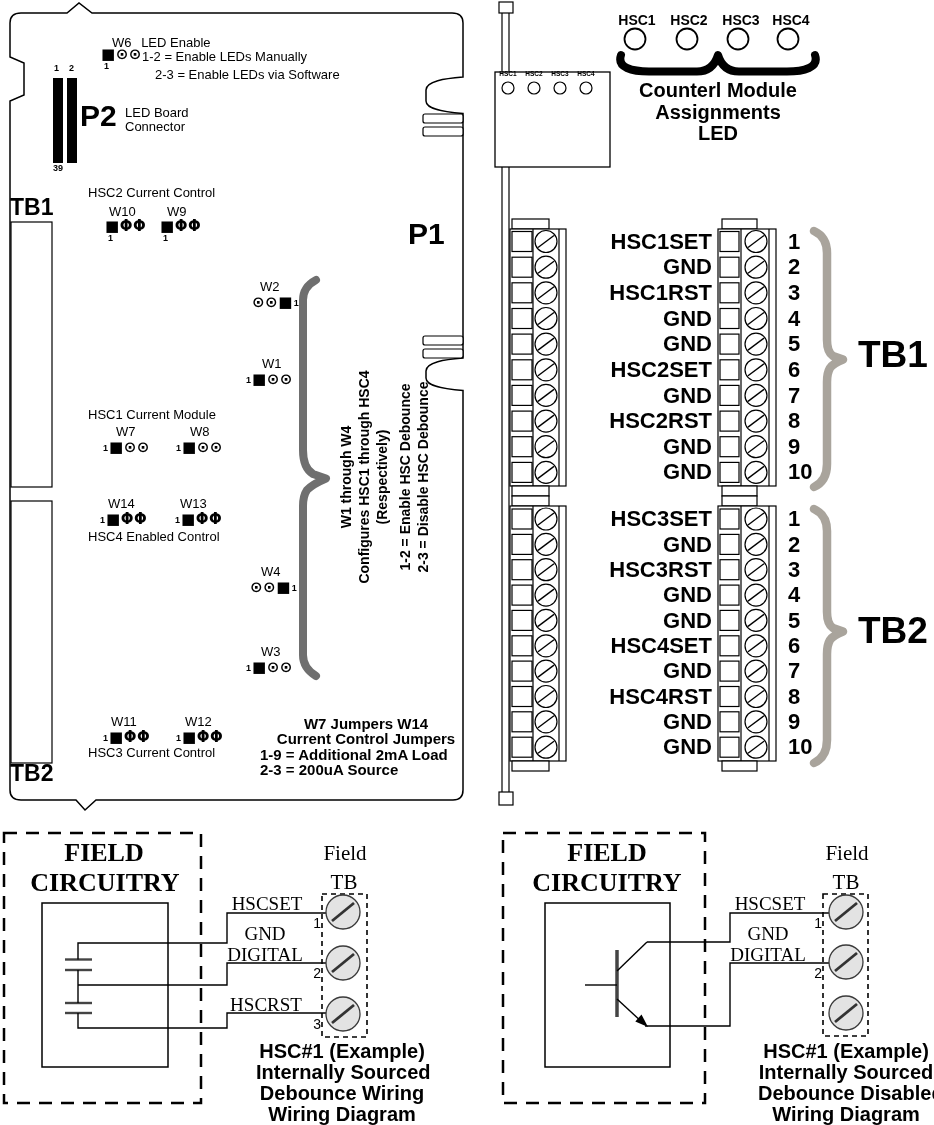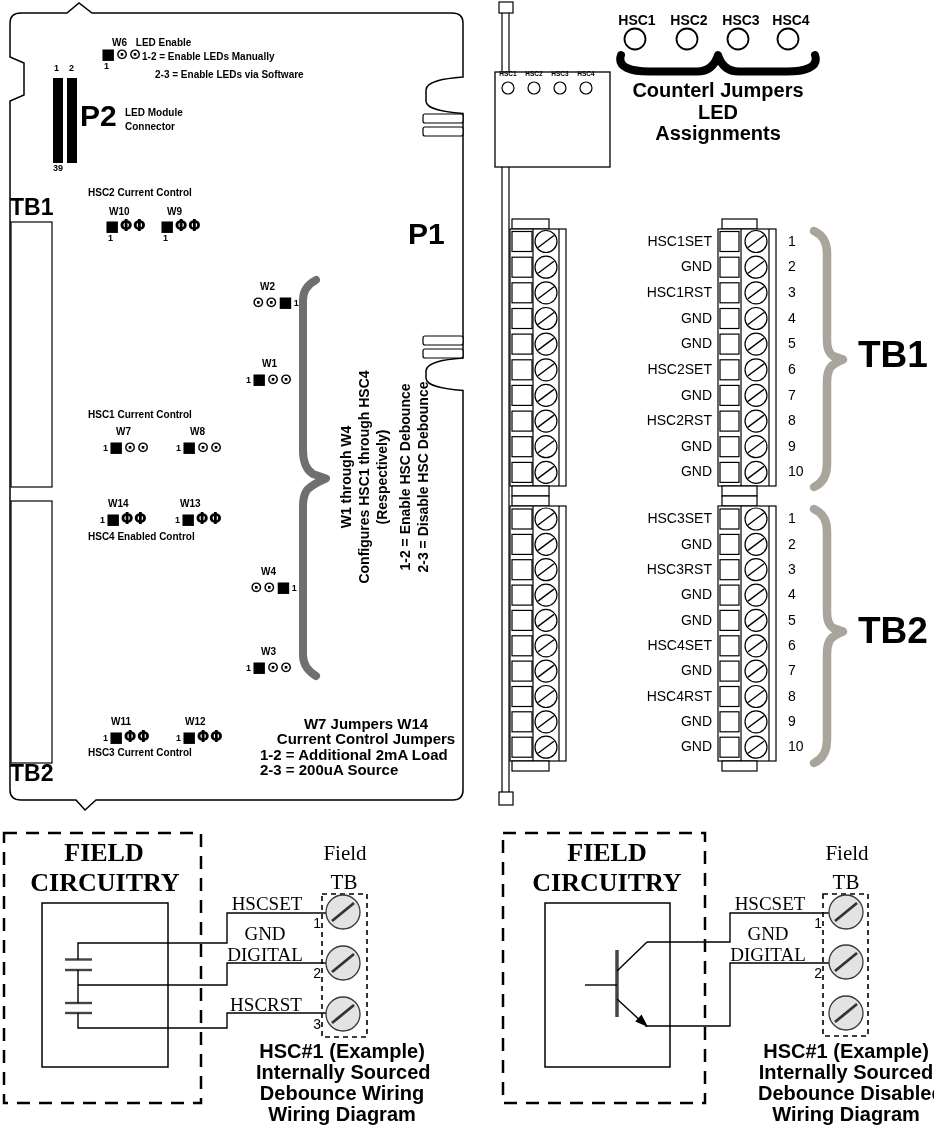--- a/index.html
+++ b/index.html
@@ -1,39 +1,39 @@
 <!DOCTYPE html>
 <html><head>
 <meta charset="utf-8">
 <style>
   html,body{margin:0;padding:0;background:#fff}
   .stage{position:relative;width:934px;height:1125px;background:#fff;
          font-family:"Liberation Sans","DejaVu Sans",sans-serif;overflow:hidden}
   .abs{position:absolute;white-space:nowrap}
   svg{position:absolute;left:0;top:0}
-  .b13{font-size:10px;font-weight:bold;line-height:13px}
+  .b13{font-size:13px;font-weight:normal;line-height:13px}
   .b14{font-size:14px;font-weight:bold;line-height:14px}
   .b15{font-size:15px;font-weight:bold;line-height:15.3px}
   .b23{font-size:23px;font-weight:bold;line-height:23px}
   .b30{font-size:30px;font-weight:bold;line-height:30px}
   .b37{font-size:37px;font-weight:bold;line-height:37px}
   .tiny{font-size:9px;font-weight:bold;line-height:9px}
   .led-small{font-size:6.5px;font-weight:bold;line-height:7px;text-align:center}
   .jumper{display:flex;align-items:flex-end}
   .jpat{font-family:"DejaVu Sans",sans-serif;font-size:15px;line-height:14px;font-weight:bold;letter-spacing:0.5px}
   .jpin{font-size:9px;font-weight:bold;line-height:9px;margin:0 1px 1px 1px}
   .jbelow .jpin{margin:1px 0 0 3px}
   .jbelow{display:block}
   .caption18{font-size:20px;font-weight:bold;line-height:21px;text-align:center}
   .ledcap{font-size:20px;font-weight:bold;line-height:21.6px;text-align:center}
   .rotblock{display:flex;flex-direction:column;justify-content:center;text-align:center;
             transform:rotate(-90deg)}
   .rotblock div{font-size:14px;font-weight:bold;line-height:18px;white-space:nowrap}
   .gap{margin-top:5px}
-  .tbcol div{height:25.65px;font-size:14px;font-weight:normal;line-height:25.65px}
+  .tbcol div{height:25.65px;font-size:22px;font-weight:bold;line-height:25.65px}
   .tbcol.t2 div{height:25.35px;line-height:25.35px}
   .tlabels{text-align:right;width:147px}
   .tnums{text-align:left;width:34px}
   .cnote{width:212px}
   .cnote .c{text-align:center}
 </style>
 </head>
 <body>
 
 <div class="stage">
@@ -271,21 +271,21 @@
   <div class="jpin">1</div>
 </div>
 <div class="abs b13" style="left:142px;top:50px">1-2 = Enable LEDs Manually</div>
 <div class="abs b13" style="left:155px;top:68px">2-3 = Enable LEDs via Software</div>
 
 <div class="abs tiny" style="left:54px;top:64px">1</div>
 <div class="abs tiny" style="left:69px;top:64px">2</div>
 <div class="abs tiny" style="left:53px;top:164px">39</div>
 <div class="abs b30" style="left:80px;top:101px">P2</div>
 <div class="abs b13" style="left:125px;top:106px;line-height:14px">
-  <div>LED Module</div>
+  <div>LED Board</div>
   <div>Connector</div>
 </div>
 
 <div class="abs b23" style="left:10px;top:196px">TB1</div>
 <div class="abs b23" style="left:10px;top:762px">TB2</div>
 <div class="abs b30" style="left:408px;top:219px">P1</div>
 
 <div class="abs b13" style="left:88px;top:186px">HSC2 Current Control</div>
 <div class="abs b13" style="left:109px;top:205px">W10</div>
 <div class="abs b13" style="left:167px;top:205px">W9</div>
@@ -302,21 +302,21 @@
 <div class="abs jumper" style="left:252px;top:295px">
   <span class="jpat">⊙⊙■</span>
   <span class="jpin">1</span>
 </div>
 <div class="abs b13" style="left:262px;top:357px">W1</div>
 <div class="abs jumper" style="left:245px;top:372px">
   <span class="jpin">1</span>
   <span class="jpat">■⊙⊙</span>
 </div>
 
-<div class="abs b13" style="left:88px;top:408px">HSC1 Current Control</div>
+<div class="abs b13" style="left:88px;top:408px">HSC1 Current Module</div>
 <div class="abs b13" style="left:116px;top:425px">W7</div>
 <div class="abs b13" style="left:190px;top:425px">W8</div>
 <div class="abs jumper" style="left:102px;top:440px">
   <span class="jpin">1</span>
   <span class="jpat">■⊙⊙</span>
 </div>
 <div class="abs jumper" style="left:175px;top:440px">
   <span class="jpin">1</span>
   <span class="jpat">■⊙⊙</span>
 </div>
@@ -352,21 +352,21 @@
 </div>
 <div class="abs jumper" style="left:175px;top:730px">
   <span class="jpin">1</span>
   <span class="jpat">■ΦΦ</span>
 </div>
 <div class="abs b13" style="left:88px;top:746px">HSC3 Current Control</div>
 
 <div class="abs b15 cnote" style="left:260px;top:716px">
   <div class="c">W7 Jumpers W14</div>
   <div class="c">Current Control Jumpers</div>
-  <div>1-2 = Additional 2mA Load</div>
+  <div>1-9 = Additional 2mA Load</div>
   <div>2-3 = 200uA Source</div>
 </div>
 
 <div class="abs rotblock" style="left:224px;top:429px;width:320px;height:96px">
   <div>W1 through W4</div>
   <div>Configures HSC1 through HSC4</div>
   <div>(Respectively)</div>
   <div class="gap">1-2 = Enable HSC Debounce</div>
   <div>2-3 = Disable HSC Debounce</div>
 </div>
@@ -375,23 +375,23 @@
 <div class="abs led-small" style="left:521px;top:70px;width:26px">HSC2</div>
 <div class="abs led-small" style="left:547px;top:70px;width:26px">HSC3</div>
 <div class="abs led-small" style="left:573px;top:70px;width:26px">HSC4</div>
 
 <div class="abs b14" style="left:612px;top:13px;width:50px;text-align:center">HSC1</div>
 <div class="abs b14" style="left:664px;top:13px;width:50px;text-align:center">HSC2</div>
 <div class="abs b14" style="left:716px;top:13px;width:50px;text-align:center">HSC3</div>
 <div class="abs b14" style="left:766px;top:13px;width:50px;text-align:center">HSC4</div>
 
 <div class="abs ledcap" style="left:618px;top:80px;width:200px">
-  <div>Counterl Jumpers</div>
+  <div>Counterl Module</div>
+  <div>Assignments</div>
   <div>LED</div>
-  <div>Assignments</div>
 </div>
 
 <div class="abs tbcol tlabels" style="left:565px;top:228.7px">
   <div>HSC1SET</div>
   <div>GND</div>
   <div>HSC1RST</div>
   <div>GND</div>
   <div>GND</div>
   <div>HSC2SET</div>
   <div>GND</div>

